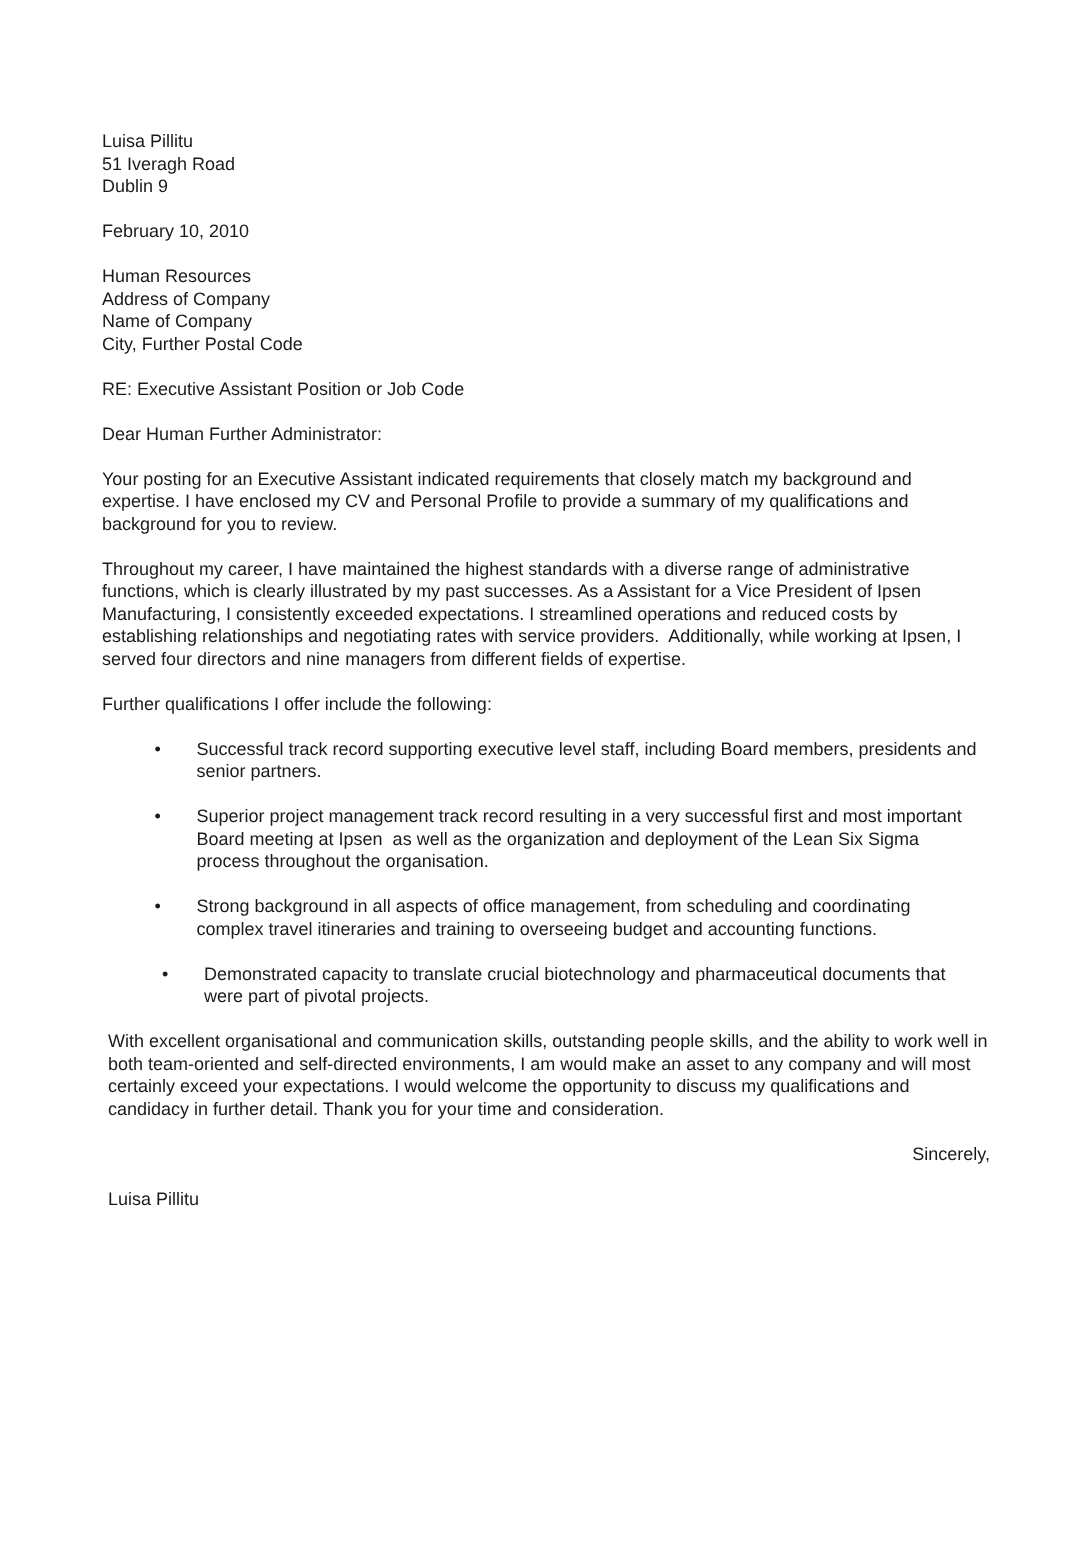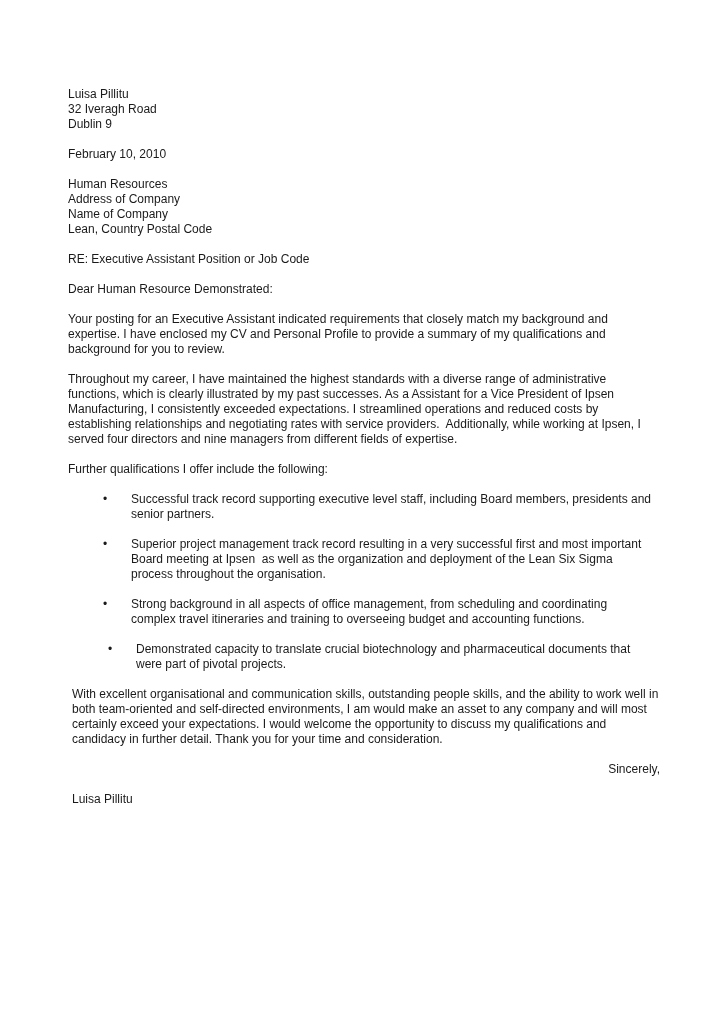--- a/index.html
+++ b/index.html
@@ -73,38 +73,38 @@
     padding-left: 4px;
   }
 </style>
 </head>
 <body>
 
 <div class="page">
 
   <div class="block">
     <div class="line">Luisa Pillitu</div>
-    <div class="line">32 Iveragh Road</div>
+    <div class="line">51 Iveragh Road</div>
     <div class="line">Dublin 9</div>
   </div>
 
   <div class="block">
     <div class="line">February 10, 2010</div>
   </div>
 
   <div class="block">
     <div class="line">Human Resources</div>
     <div class="line">Address of Company</div>
     <div class="line">Name of Company</div>
-    <div class="line">Lean, Country Postal Code</div>
+    <div class="line">City, Further Postal Code</div>
   </div>
 
   <p class="para">RE: Executive Assistant Position or Job Code</p>
 
-  <p class="para">Dear Human Resource Demonstrated:</p>
+  <p class="para">Dear Human Further Administrator:</p>
 
   <p class="para">Your posting for an Executive Assistant indicated requirements that closely match my background and expertise. I have enclosed my CV and Personal Profile to provide a summary of my qualifications and background for you to review.</p>
 
   <p class="para">Throughout my career, I have maintained the highest standards with a diverse range of administrative functions, which is clearly illustrated by my past successes. As a Assistant for a Vice President of Ipsen Manufacturing, I consistently exceeded expectations. I streamlined operations and reduced costs by establishing relationships and negotiating rates with service providers.  Additionally, while working at Ipsen, I served four directors and nine managers from different fields of expertise.</p>
 
   <p class="para">Further qualifications I offer include the following:</p>
 
   <div class="bullet-list">
     <div class="bullet-item">
       <span class="bullet-marker">•</span>

